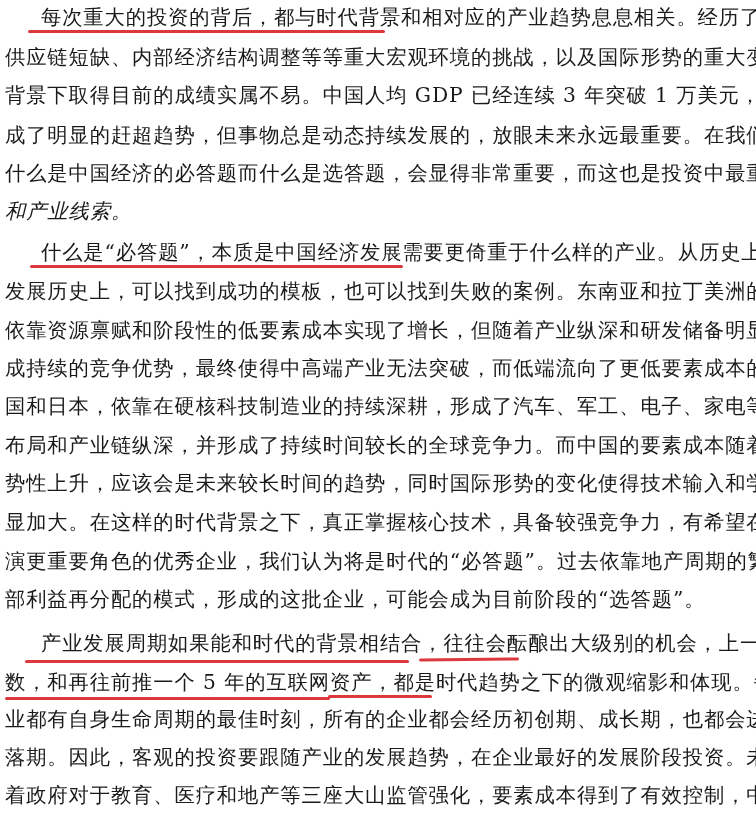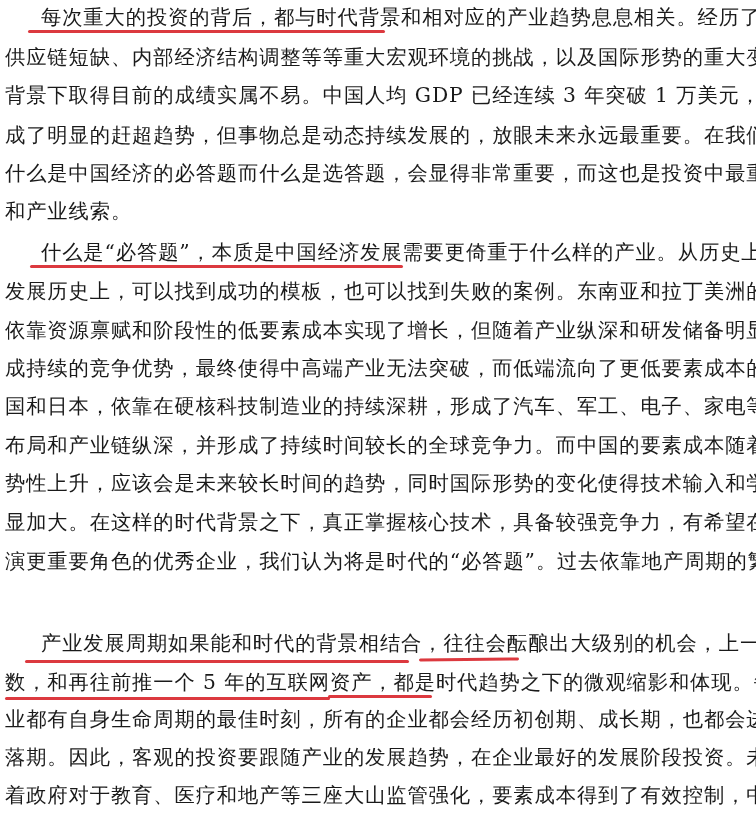--- a/index.html
+++ b/index.html
@@ -17,32 +17,33 @@
 <body>
 
 <div class="page">
 
   <div class="line indent" style="top:4px;">每次重大的投资的背后，都与时代背景和相对应的产业趋势息息相关。经历了全球疫情反复、</div>
   <div class="ul" style="left: 28px; width: 357px; top: 30px; background: rgb(216, 35, 42);"></div>
   <div class="line" style="top:44px;">供应链短缺、内部经济结构调整等等重大宏观环境的挑战，以及国际形势的重大变化，在这样的</div>
   <div class="line" style="top:82px;">背景下取得目前的成绩实属不易。中国人均 GDP 已经连续 3 年突破 1 万美元，并且 GDP 总量也形</div>
   <div class="line" style="top:122px;">成了明显的赶超趋势，但事物总是动态持续发展的，放眼未来永远最重要。在我们的理解之中，</div>
   <div class="line" style="top:160px;">什么是中国经济的必答题而什么是选答题，会显得非常重要，而这也是投资中最重要的时代背景</div>
-  <div class="line last" style="top:198px;">和产业线索。</div>
+  <div class="line last" style="top:198px;font-style:italic;">和产业线索。</div>
 
   <div class="line indent" style="top:239px;">什么是“必答题”，本质是中国经济发展需要更倚重于什么样的产业。从历史上其他国家的</div>
   <div class="ul" style="left: 30px; width: 373px; top: 265px; background: rgb(216, 35, 42);"></div>
   <div class="line" style="top:278px;">发展历史上，可以找到成功的模板，也可以找到失败的案例。东南亚和拉丁美洲的几个典型国家，</div>
   <div class="line" style="top:317px;">依靠资源禀赋和阶段性的低要素成本实现了增长，但随着产业纵深和研发储备明显不足，无法形</div>
   <div class="line" style="top:355px;">成持续的竞争优势，最终使得中高端产业无法突破，而低端流向了更低要素成本的区域。反观德</div>
   <div class="line" style="top:393px;">国和日本，依靠在硬核科技制造业的持续深耕，形成了汽车、军工、电子、家电等先进制造业的</div>
   <div class="line" style="top:432px;">布局和产业链纵深，并形成了持续时间较长的全球竞争力。而中国的要素成本随着人口结构的趋</div>
   <div class="line" style="top:470px;">势性上升，应该会是未来较长时间的趋势，同时国际形势的变化使得技术输入和学习的难度在明</div>
   <div class="line" style="top:509px;">显加大。在这样的时代背景之下，真正掌握核心技术，具备较强竞争力，有希望在国际舞台上扮</div>
   <div class="line" style="top:548px;">演更重要角色的优秀企业，我们认为将是时代的“必答题”。过去依靠地产周期的繁荣，依靠内</div>
+  <div class="line last" style="top:586px;">部利益再分配的模式，形成的这批企业，可能会成为目前阶段的“选答题”。</div>
 
   <div class="line indent" style="top:630px;">产业发展周期如果能和时代的背景相结合，往往会酝酿出大级别的机会，上一个 5 年的茅指</div>
   <div class="ul" style="left: 25px; width: 384px; top: 660px; background: rgb(216, 35, 42);"></div>
   <div class="ul" style="left: 419px; width: 100px; top: 658px; transform: rotate(-0.6deg); background: rgb(216, 35, 42);"></div>
   <div class="line" style="top:669px;">数，和再往前推一个 5 年的互联网资产，都是时代趋势之下的微观缩影和体现。每一个企业和行</div>
   <div class="ul" style="left: 5px; width: 325px; top: 697px; background: rgb(216, 35, 42);"></div>
   <div class="ul" style="left: 328px; width: 104px; top: 695px; background: rgb(216, 35, 42);"></div>
   <div class="line" style="top:706px;">业都有自身生命周期的最佳时刻，所有的企业都会经历初创期、成长期，也都会进入成熟期和衰</div>
   <div class="line" style="top:744px;">落期。因此，客观的投资要跟随产业的发展趋势，在企业最好的发展阶段投资。未来的中国，随</div>
   <div class="line" style="top:782px;">着政府对于教育、医疗和地产等三座大山监管强化，要素成本得到了有效控制，中国将更加从容</div>

